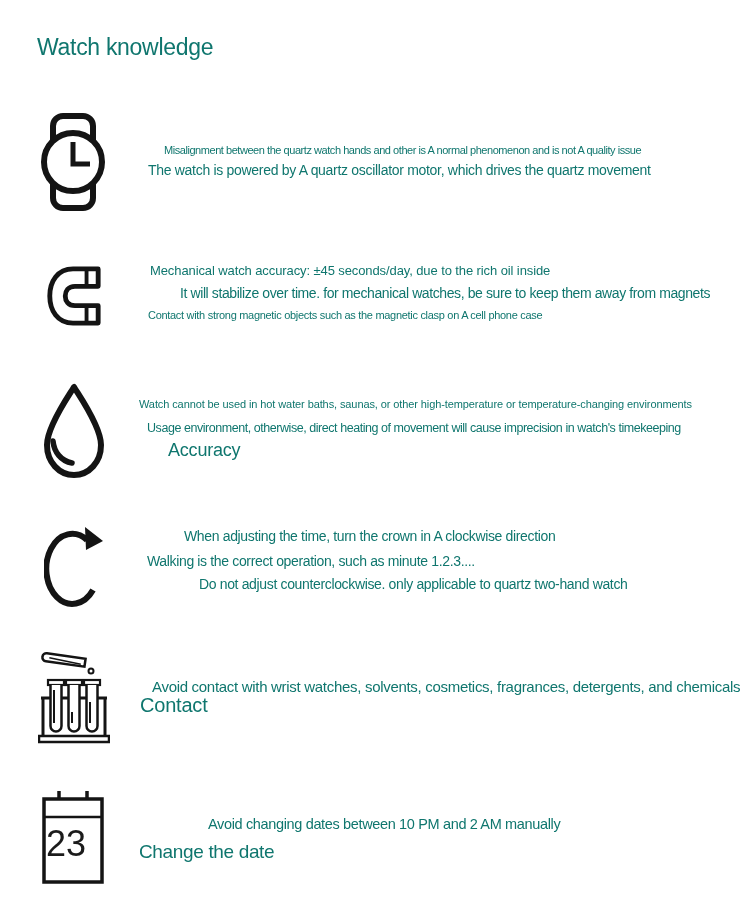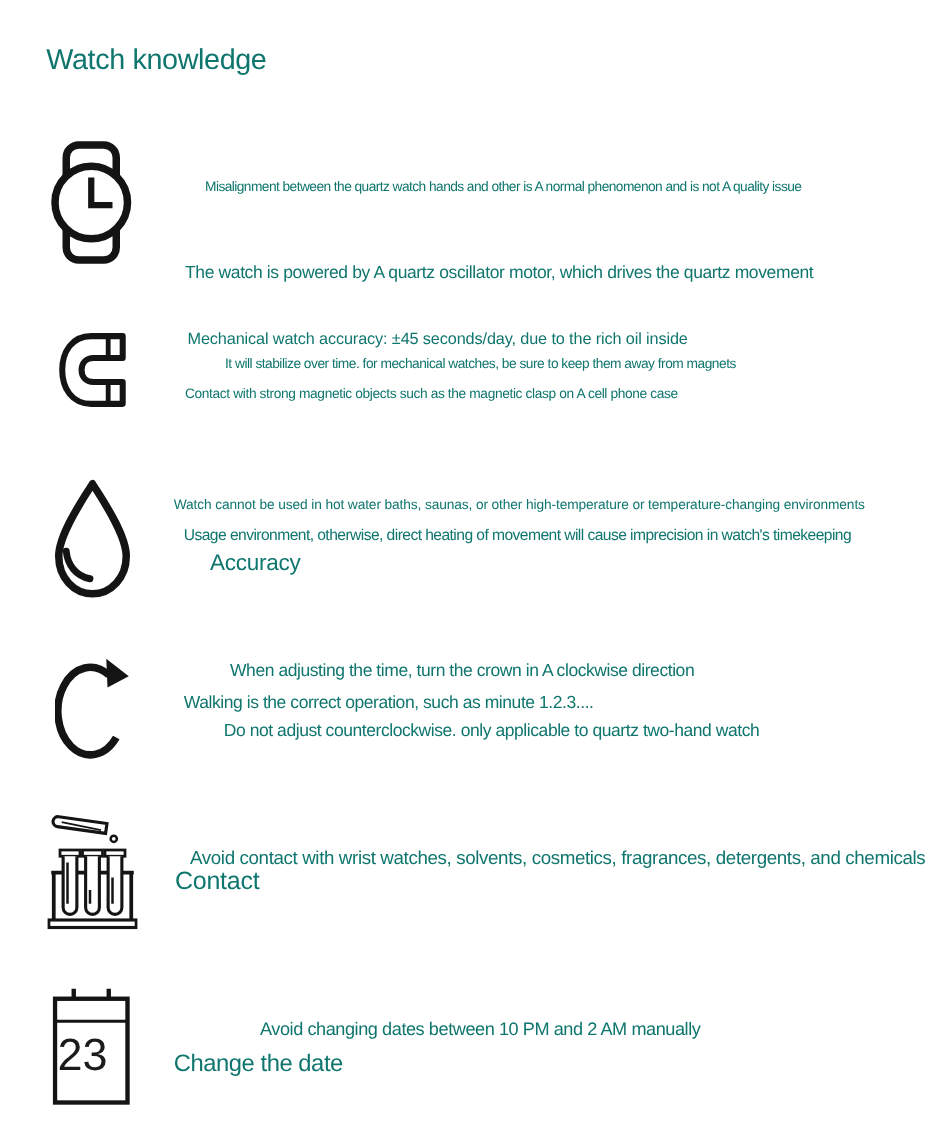--- a/index.html
+++ b/index.html
@@ -27,33 +27,33 @@
   .icon-drop     { left:40px; top:382px; }
   .icon-rotate   { left:44px; top:524px; }
   .icon-tubes    { left:38px; top:648px; }
   .icon-calendar { left:42px; top:790px; }
   .calendar-day  {
     position:absolute; left:42px; top:823px; width:48px;
     text-align:center; font-size:36px; font-weight:400; color:#1b1b1b;
   }
 
   .s1l1 { left:164px; top:144px; font-size:11px;   letter-spacing:-0.45px; }
-  .s1l2 { left:148px; top:162px; font-size:14px;   letter-spacing:-0.3px;margin-top:47px; }
+  .s1l2 { left:148px; top:162px; font-size:14px;   letter-spacing:-0.3px; }
 
   .s2l1 { left:150px; top:264px; font-size:13px; letter-spacing:-0.1px; }
-  .s2l2 { left:156px; top:285px; font-size:11px; letter-spacing:-0.4px;padding-left:24px; }
+  .s2l2 { left:156px; top:285px; font-size:14px; letter-spacing:-0.4px;padding-left:24px; }
   .s2l3 { left:148px; top:309px; font-size:11px;   letter-spacing:-0.3px; }
 
   .s3l1 { left:139px; top:398px; font-size:11px;   letter-spacing:-0.1px; }
   .s3l2 { left:147px; top:421px; font-size:12.5px; letter-spacing:-0.45px; }
   .s3l3 { left:144px; top:440px; font-size:18px;   letter-spacing:-0.2px;margin-left:24px; }
 
   .s4l1 { left:184px; top:528px; font-size:14px;   letter-spacing:-0.35px; }
   .s4l2 { left:147px; top:553px; font-size:14px;   letter-spacing:-0.35px; }
-  .s4l3 { left:135px; top:576px; font-size:14px;   letter-spacing:-0.35px;padding-left:44px; }
+  .s4l3 { left:155px; top:576px; font-size:14px;   letter-spacing:-0.35px;padding-left:44px; }
 
   .s5l1 { left:152px; top:678px; font-size:15px; letter-spacing:-0.3px; }
   .s5l2 { left:140px; top:694px; font-size:20px;   letter-spacing:-0.2px; }
 
   .s6l1 { left:208px; top:816px; font-size:14.5px; letter-spacing:-0.35px; }
   .s6l2 { left:139px; top:841px; font-size:19px; letter-spacing:-0.35px; }
 </style>
 </head>
 <body>
 

